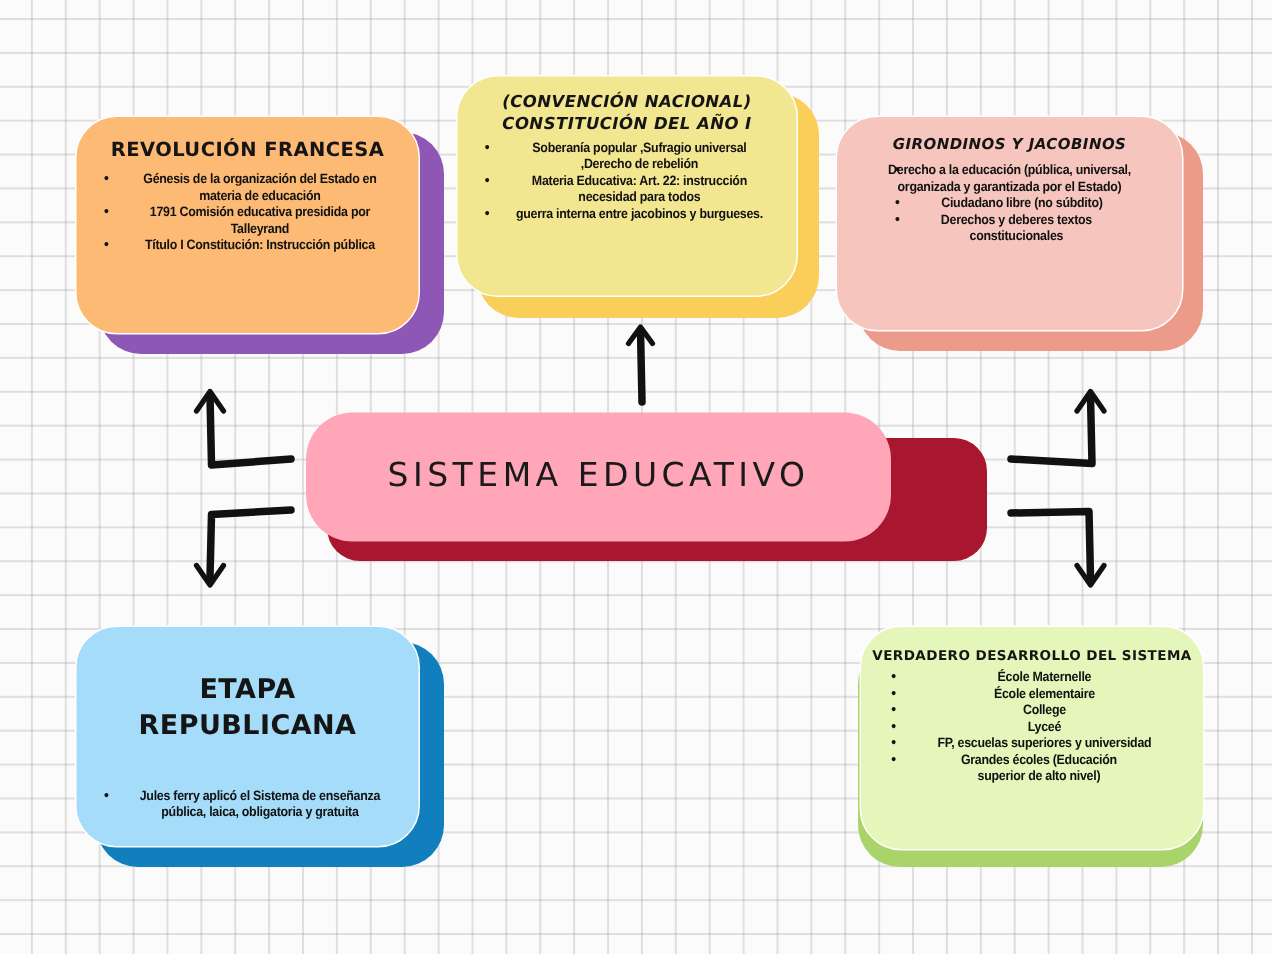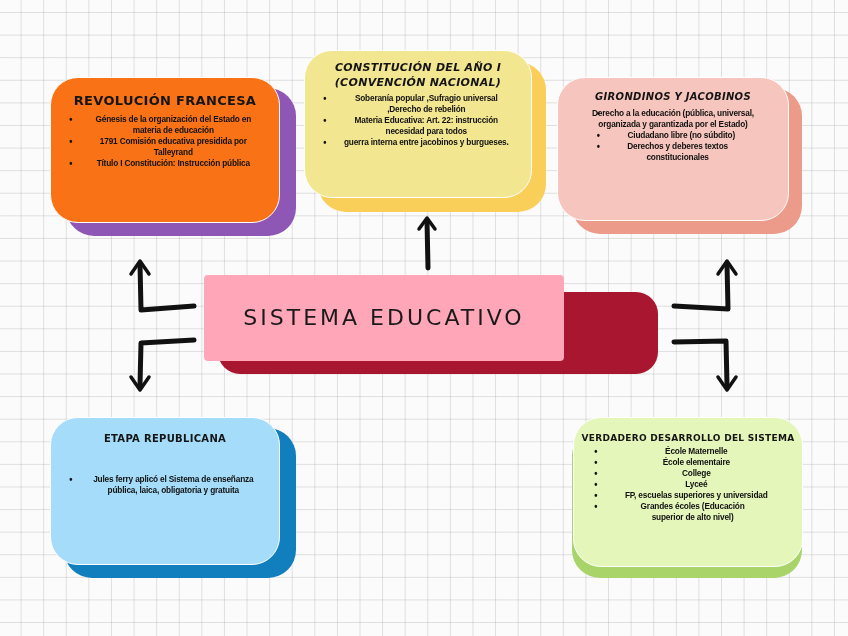--- a/index.html
+++ b/index.html
@@ -51,22 +51,22 @@
     font-size: 10px;
   }
   .bullets li .txt { display: block; padding-left: 18px; }
 
   
   .central-shadow {
     position: absolute; left: 218px; top: 292px; width: 440px; height: 82px;
     background: #a8162f; border-radius: 22px;
   }
   .central {
-    position: absolute; left: 204px; top: 275px; width: 360px; height: 86px;
-    background: #ffa6b8; border-radius: 4px;
+    position: absolute; left: 204px; top: 275px; width: 390px; height: 86px;
+    background: #ffa6b8; border-radius: 31px;
     display: flex; flex-direction: row; align-items: center; justify-content: center;
   }
   .central span {
     font-family: "DejaVu Sans", sans-serif;
     font-size: 22px;
     letter-spacing: 3px;
     color: #1a1a1a;
     line-height: 34px;
     font-weight: normal;
   }
@@ -105,42 +105,42 @@
     </g>
   </g>
 </svg>
 
 <div class="central-shadow"></div>
 <div class="central">
   <span>SISTEMA EDUCATIVO</span>
 </div>
 
 <div class="card-shadow" style="left:66px; top:88px; width:230px; height:148px; background:#8e57b6;"></div>
-<div class="card" style="left:50px; top:77px; width:230px; height:146px; background:#f97316;">
+<div class="card" style="left:50px; top:77px; width:230px; height:146px; background:#fdba74;">
   <div class="card-title" style="font-size:13px; margin-top:4px; font-style:normal;">REVOLUCIÓN FRANCESA</div>
   <ul class="bullets">
     <li>
         <span class="dot">•</span>
         <span class="txt">Génesis de la organización del Estado en materia de educación</span>
       </li>
     <li>
         <span class="dot">•</span>
         <span class="txt">1791 Comisión educativa presidida por Talleyrand</span>
       </li>
     <li>
         <span class="dot">•</span>
         <span class="txt">Título I Constitución: Instrucción pública</span>
       </li>
   </ul>
 </div>
 
 <div class="card-shadow" style="left:318px; top:62px; width:228px; height:150px; background:#f9cf59;"></div>
 <div class="card" style="left:304px; top:50px; width:228px; height:148px; background:#f3e691;">
+  <div class="card-title" style="font-size:11px;">(CONVENCIÓN NACIONAL)</div>
   <div class="card-title" style="font-size:11px;">CONSTITUCIÓN DEL AÑO I</div>
-  <div class="card-title" style="font-size:11px;">(CONVENCIÓN NACIONAL)</div>
   <ul class="bullets" style="margin-top:2px;">
     <li>
         <span class="dot">•</span>
         <span class="txt">Soberanía popular ,Sufragio universal ,Derecho de rebelión</span>
       </li>
     <li>
         <span class="dot">•</span>
         <span class="txt">Materia Educativa: Art. 22: instrucción necesidad para todos</span>
       </li>
     <li>
@@ -164,21 +164,21 @@
       </li>
     <li>
         <span class="dot" style="left:20px;">•</span>
         <span class="txt" style="padding-left:40px; padding-right:30px;">Derechos y deberes textos constitucionales</span>
       </li>
   </ul>
 </div>
 
 <div class="card-shadow" style="left:64px; top:428px; width:232px; height:150px; background:#117fbe;"></div>
 <div class="card" style="left:50px; top:417px; width:230px; height:148px; background:#a4dcfa;">
-  <div class="card-title" style="font-size:10px; margin-top:4px; font-style:normal;">ETAPA REPUBLICANA</div>
+  <div class="card-title" style="font-size:18px; margin-top:20px; font-style:normal;">ETAPA REPUBLICANA</div>
   <ul class="bullets" style="margin-top:28px;">
     <li>
         <span class="dot">•</span>
         <span class="txt">Jules ferry aplicó el Sistema de enseñanza pública, laica, obligatoria y gratuita</span>
       </li>
   </ul>
 </div>
 
 <div class="card-shadow" style="left:572px; top:428px; width:230px; height:150px; background:#a8d46a;"></div>
 <div class="card" style="left:573px; top:417px; width:230px; height:150px; background:#e4f6b9; padding:8px 6px;">

